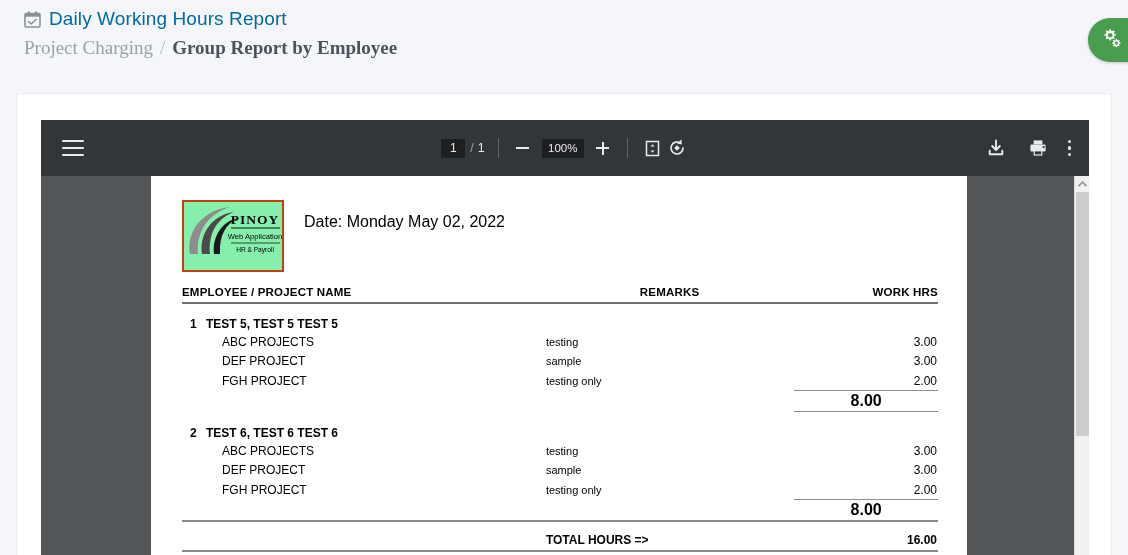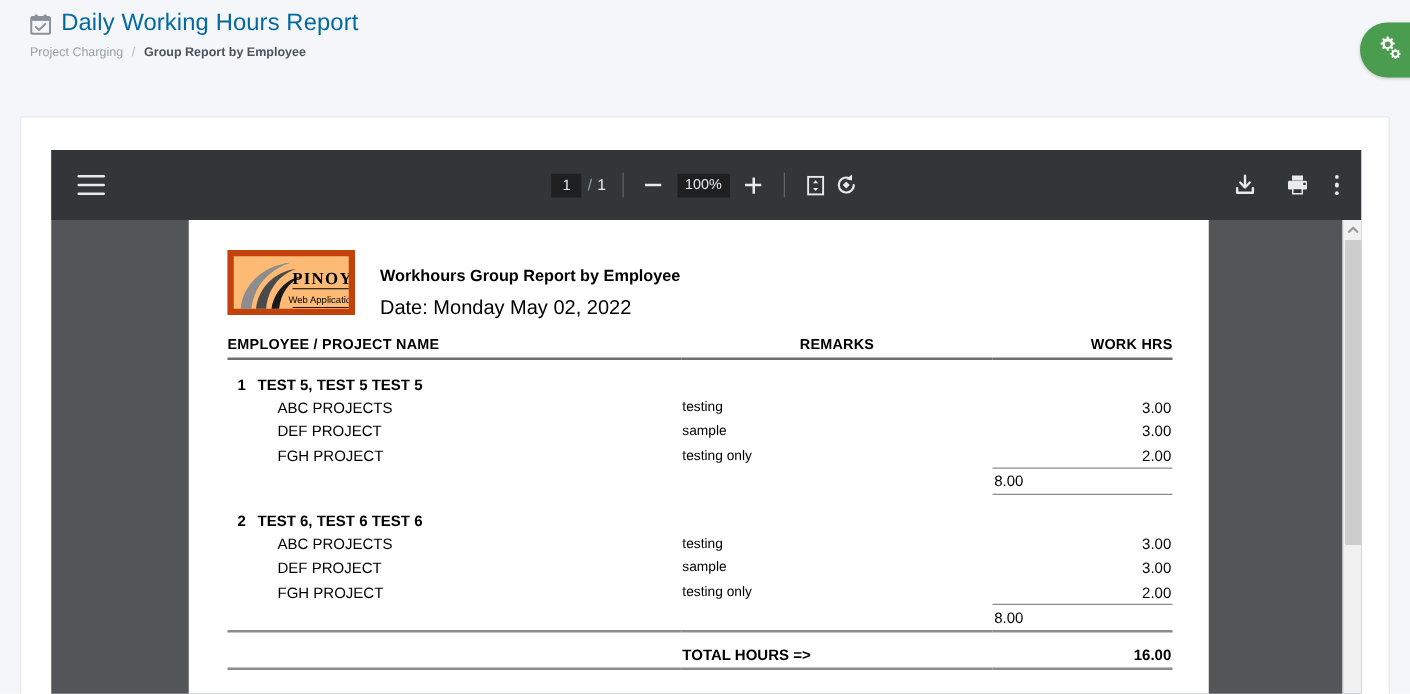--- a/index.html
+++ b/index.html
@@ -18,24 +18,25 @@
   .title-row { display: flex; align-items: center; gap: 8px; }
   .cal-icon { width: 17px; height: 17px; position: relative; display: block; }
   .page-title {
     font-size: 19px;
     color: #0369a1;
     font-weight: 400;
     letter-spacing: .1px;
   }
   .breadcrumb {
     margin-top: 7px;
-    font-size: 10px;
+    font-size: 19px;
     display: flex;
     align-items: center;
     gap: 7px;
+    font-family: Liberation Serif, serif;
   }
   .crumb-link { color: #9aa1a9; }
   .crumb-sep { color: #b3b9c0; }
   .crumb-current { color: #4b535b; font-weight: bold; }
 
   
   .fab {
     position: absolute;
     top: 18px;
     left: 1088px;
@@ -155,23 +156,23 @@
   }
   .doc {
     position: relative;
     padding: 24px 29px 0 31px;
     color: #000;
   }
 
   .doc-head { display: flex; align-items: flex-start; gap: 20px; }
   .logo-box {
     width: 102px;
-    height: 52px;
-    border: 5px solid #c2410c;
-    background: #fdba74;
+    height: 72px;
+    border: 2px solid #c2410c;
+    background: #86efac;
     position: relative;
     overflow: hidden;
     flex: none;
   }
   .logo-svg { position: absolute; left: 0; top: 0; }
   .head-text { padding-top: 3px; }
   .org-name { font-size: 13.5px; font-weight: bold; letter-spacing: .2px; }
   .rpt-name { font-size: 13px; font-weight: bold; margin-top: 10px; }
   .rpt-date { font-size: 16px; margin-top: 10px; }
 
@@ -190,21 +191,21 @@
   td.c-name { font-size: 12px; padding-left: 8px; }
   td.c-rem  { font-size: 11px; }
   td.c-hrs  { font-size: 12px; text-align: right; }
 
   tr.spacer td { height: 13px; }
   tr.grp td { font-size: 12px; font-weight: bold; padding-left: 8px; margin-top: 15px; }
   tr.grp .num { display: inline-block; width: 16px; }
   tr.item td { height: 19.6px; }
   td.indent { padding-left: 40px; }
   tr.lastitem td.c-hrs { border-bottom: 1.3px solid #8c8c8c; }
-  tr.subtotal td { font-size: 12px; font-weight: normal; text-align: left; height: 21px; }
+  tr.subtotal td { font-size: 16px; font-weight: bold; text-align: center; height: 21px; }
   tr.subtotal td.c-hrs { border-bottom: 1.3px solid #8c8c8c; }
   tr.toprule td { border-top: 2.5px solid #8c8c8c; height: 9px; }
   tr.total td { font-size: 12px; font-weight: bold; height: 21px; }
   tr.total td.lbl { text-align: left; padding-right: 14px; }
   tr.total td.c-hrs { text-align: right; }
   tr.botrule td { border-top: 2.5px solid #8c8c8c; height: 4px; }
 
   
   .vscroll {
     position: absolute;
@@ -343,21 +344,20 @@
                 <path d="M18 52 C15 32 28 13 50 10 C34 16 24 30 26 52 Z" fill="#4a4a4a"></path>
                 <path d="M30 52 C28 35 38 19 54 16 C42 22 35 33 36 52 Z" fill="#1a1a1a"></path>
                 <text x="71" y="22" font-family="Liberation Serif, serif" font-size="13.5" font-weight="bold" fill="#000" text-anchor="middle" letter-spacing="1">PINOY</text>
                 <line x1="47" y1="26" x2="96" y2="26" stroke="#000" stroke-width="0.9"></line>
                 <text x="71" y="37" font-family="Liberation Sans, sans-serif" font-size="7.6" fill="#000" text-anchor="middle">Web Application</text>
                 <line x1="47" y1="41" x2="96" y2="41" stroke="#000" stroke-width="0.7"></line>
                 <text x="71" y="50" font-family="Liberation Sans, sans-serif" font-size="6.6" fill="#000" text-anchor="middle">HR &amp; Payroll</text>
               </svg>
             </div>
             <div class="head-text">
-              <div class="rpt-name">Workhours Group Report by Employee</div>
               <div class="rpt-date">Date: Monday May 02, 2022</div>
             </div>
           </div>
 
           <table class="rpt">
             <thead>
               <tr>
                 <th class="c-name">EMPLOYEE / PROJECT NAME</th>
                 <th class="c-rem">REMARKS</th>
                 <th class="c-hrs">WORK HRS</th>

